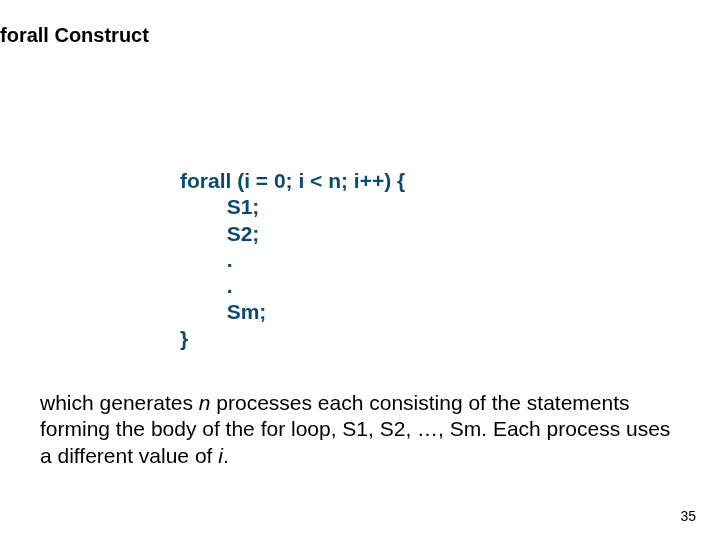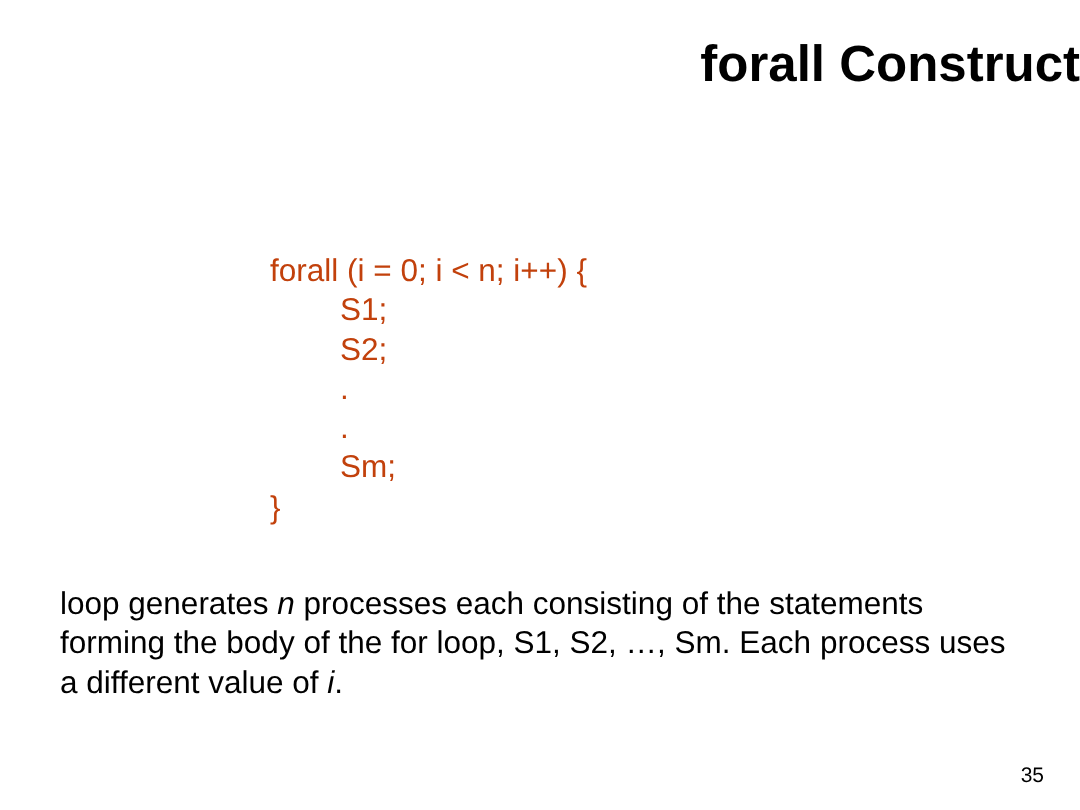--- a/index.html
+++ b/index.html
@@ -17,39 +17,39 @@
     width: 720px;
     height: 540px;
     position: relative;
     box-sizing: border-box;
   }
   .title {
     position: absolute;
     top: 24px;
     left: 0;
     width: 100%;
-    text-align: right;
-    font-size: 34px;
+    text-align: left;
+    font-size: 20px;
     font-weight: bold;
   }
   .intro {
     position: absolute;
     top: 110px;
     left: 40px;
     right: 40px;
     font-size: 21px;
     font-weight: normal;
   }
   .code {
     position: absolute;
     top: 168px;
     left: 180px;
     font-size: 21px;
-    font-weight: normal;
-    color: #c2410c;
+    font-weight: bold;
+    color: #0c4a6e;
     white-space: pre;
     line-height: 1.25;
   }
   .desc {
     position: absolute;
     top: 390px;
     left: 40px;
     right: 40px;
     font-size: 21px;
     line-height: 1.25;
@@ -75,18 +75,18 @@
 
   <div class="code"><span>forall (i = 0; i &lt; n; i++) {</span>
 <span>        S1;</span>
 <span>        S2;</span>
 <span>        .</span>
 <span>        .</span>
 <span>        Sm;</span>
 <span>}</span></div>
 
   <div class="desc">
-    <span>loop generates </span><span class="ital">n</span><span> processes each consisting of the statements forming the body of the for loop, S1, S2, …, Sm. Each process uses a different value of </span><span class="ital">i</span><span>.</span>
+    <span>which generates </span><span class="ital">n</span><span> processes each consisting of the statements forming the body of the for loop, S1, S2, …, Sm. Each process uses a different value of </span><span class="ital">i</span><span>.</span>
   </div>
 
   <div class="pagenum">35</div>
 
 </div>
 
 </body></html>

